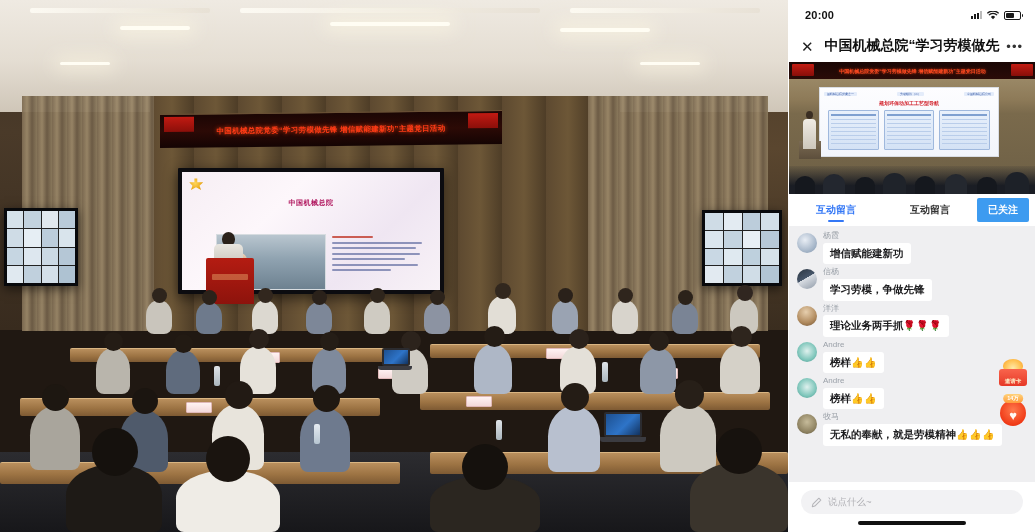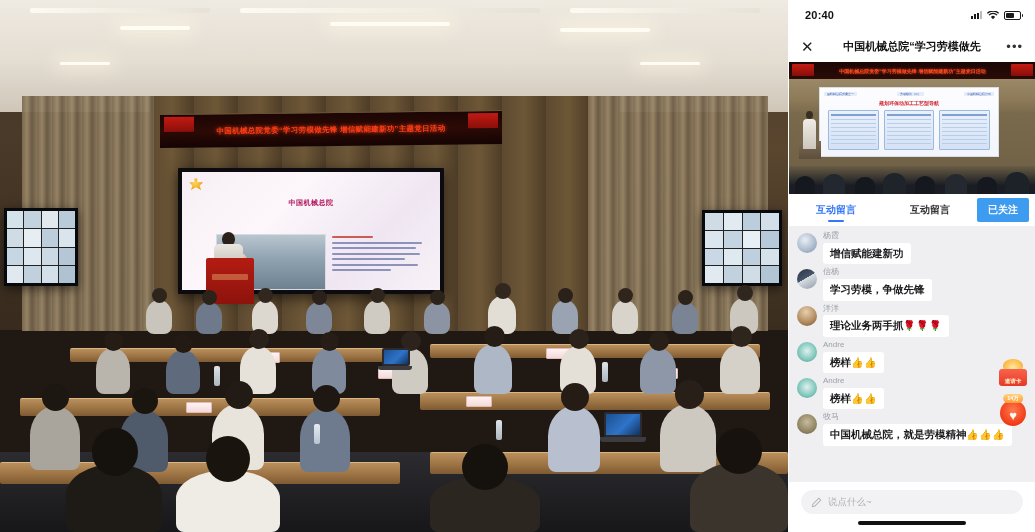--- a/index.html
+++ b/index.html
@@ -233,21 +233,21 @@
   .navbar {
     height: 32px; flex: 0 0 32px;
     display: flex; align-items: center;
     padding: 0 12px; background: #fff;
   }
   .nav-close {
     width: 18px; font-size: 15px; color: #222; line-height: 1;
     cursor: pointer; text-align: left;
   }
   .nav-title {
-    flex: 1; text-align: center; font-size: 11px; font-weight: bold; color: #111;
+    flex: 1; text-align: center; font-size: 14px; font-weight: bold; color: #111;
     white-space: nowrap; overflow: hidden; text-overflow: clip;
     padding: 0 4px;
   }
   .nav-more {
     width: 18px; text-align: right; font-size: 13px; color: #333;
     letter-spacing: 1px; cursor: pointer;
   }
 
   
   .live {
@@ -623,21 +623,21 @@
     </div>
     <div class="laptop" style="left:378px;top:348px;width:34px;height:22px;">
       <div class="lid" style="width:28px;height:18px;"></div>
         <div class="base" style="width:34px;height:4px;"></div>
     </div>
   </div>
 
   <div class="phone">
 
     <div class="statusbar">
-      <div class="clock">20:40</div>
+      <div class="clock">20:00</div>
       <div class="sb-icons">
         <div class="sig">
             <i></i>
             <i></i>
             <i></i>
             <i></i>
           </div>
         <span class="wifi">
           <svg width="12" height="9" viewBox="0 0 12 9">
             <path d="M6 8.2 L3.9 5.9 A3 3 0 0 1 8.1 5.9 Z" fill="#1a1a1a"></path>
@@ -740,21 +740,21 @@
         <div class="msg-body">
           <div class="uname">Andre</div>
           <div class="bubble"><span>榜样</span><span class="emo">👍👍</span></div>
         </div>
       </div>
 
       <div class="msg">
         <div class="avatar av6"></div>
         <div class="msg-body">
           <div class="uname">牧马</div>
-          <div class="bubble"><span>中国机械总院，就是劳模精神</span><span class="emo">👍👍👍</span></div>
+          <div class="bubble"><span>无私的奉献，就是劳模精神</span><span class="emo">👍👍👍</span></div>
         </div>
       </div>
 
       <div class="floats">
         <div class="gift">
           <div class="gift-top"></div>
           <div class="gift-box"></div>
           <div class="gift-label">邀请卡</div>
         </div>
         <div class="like">

